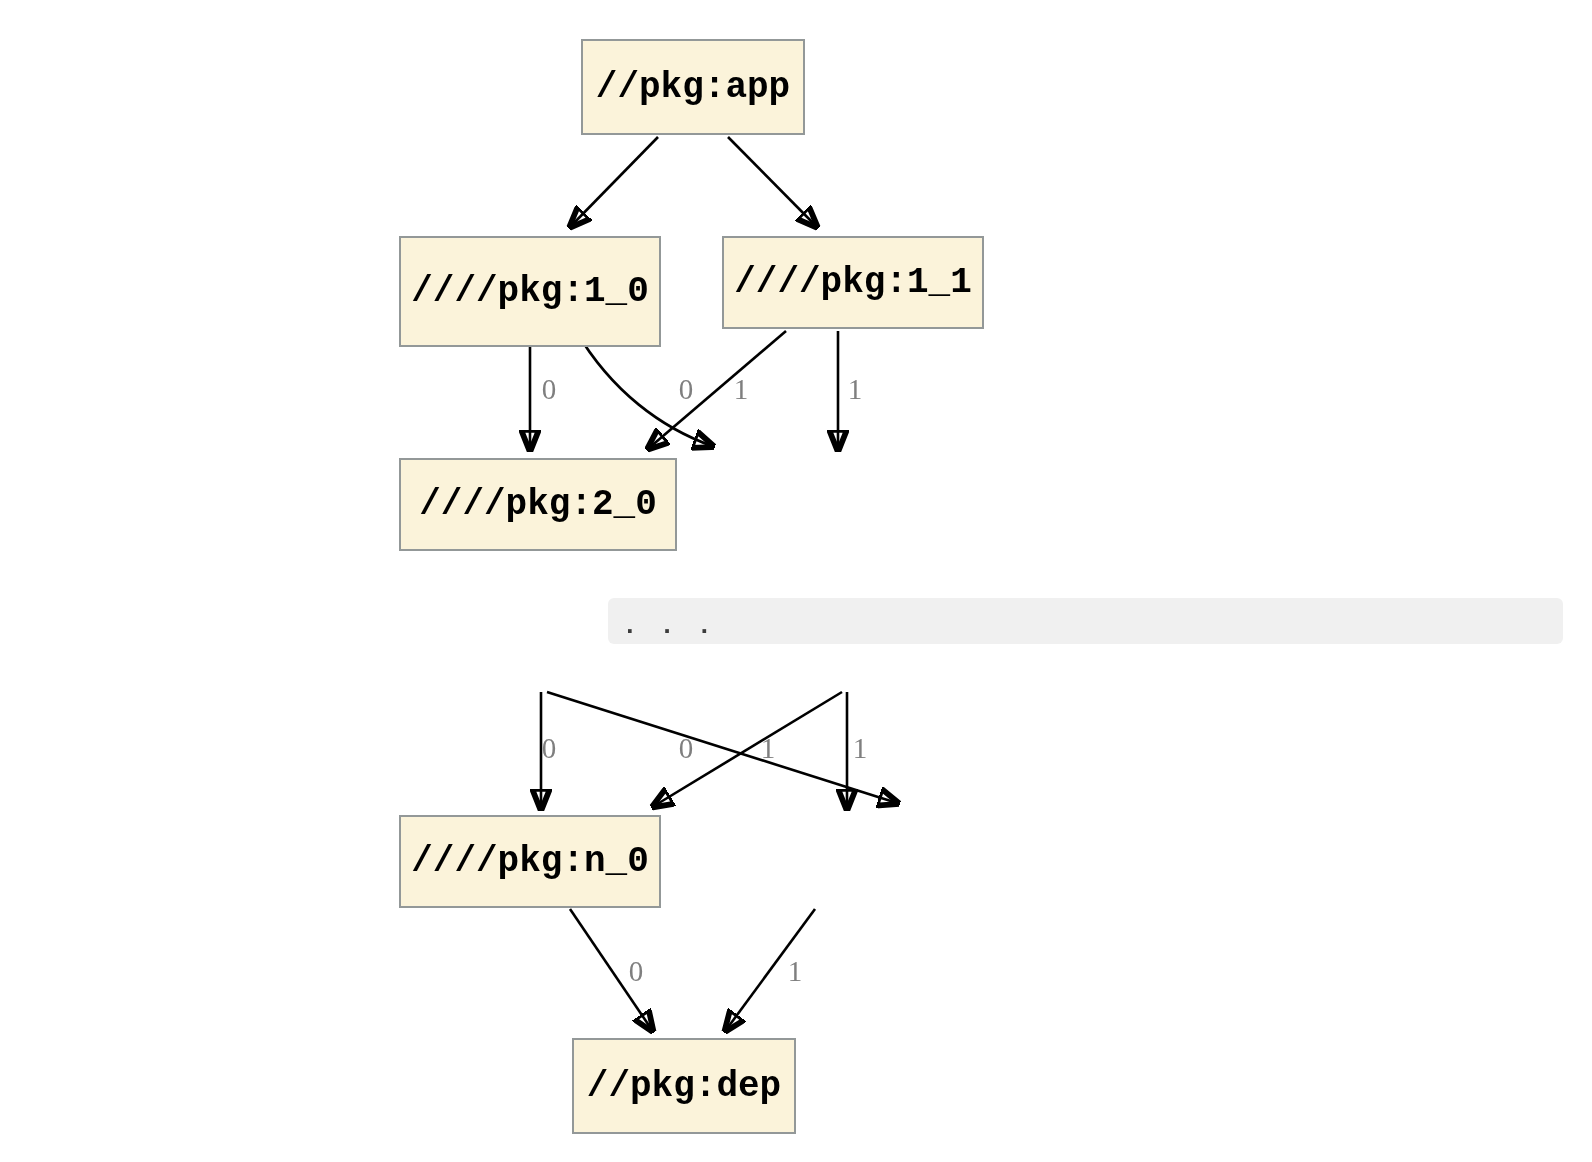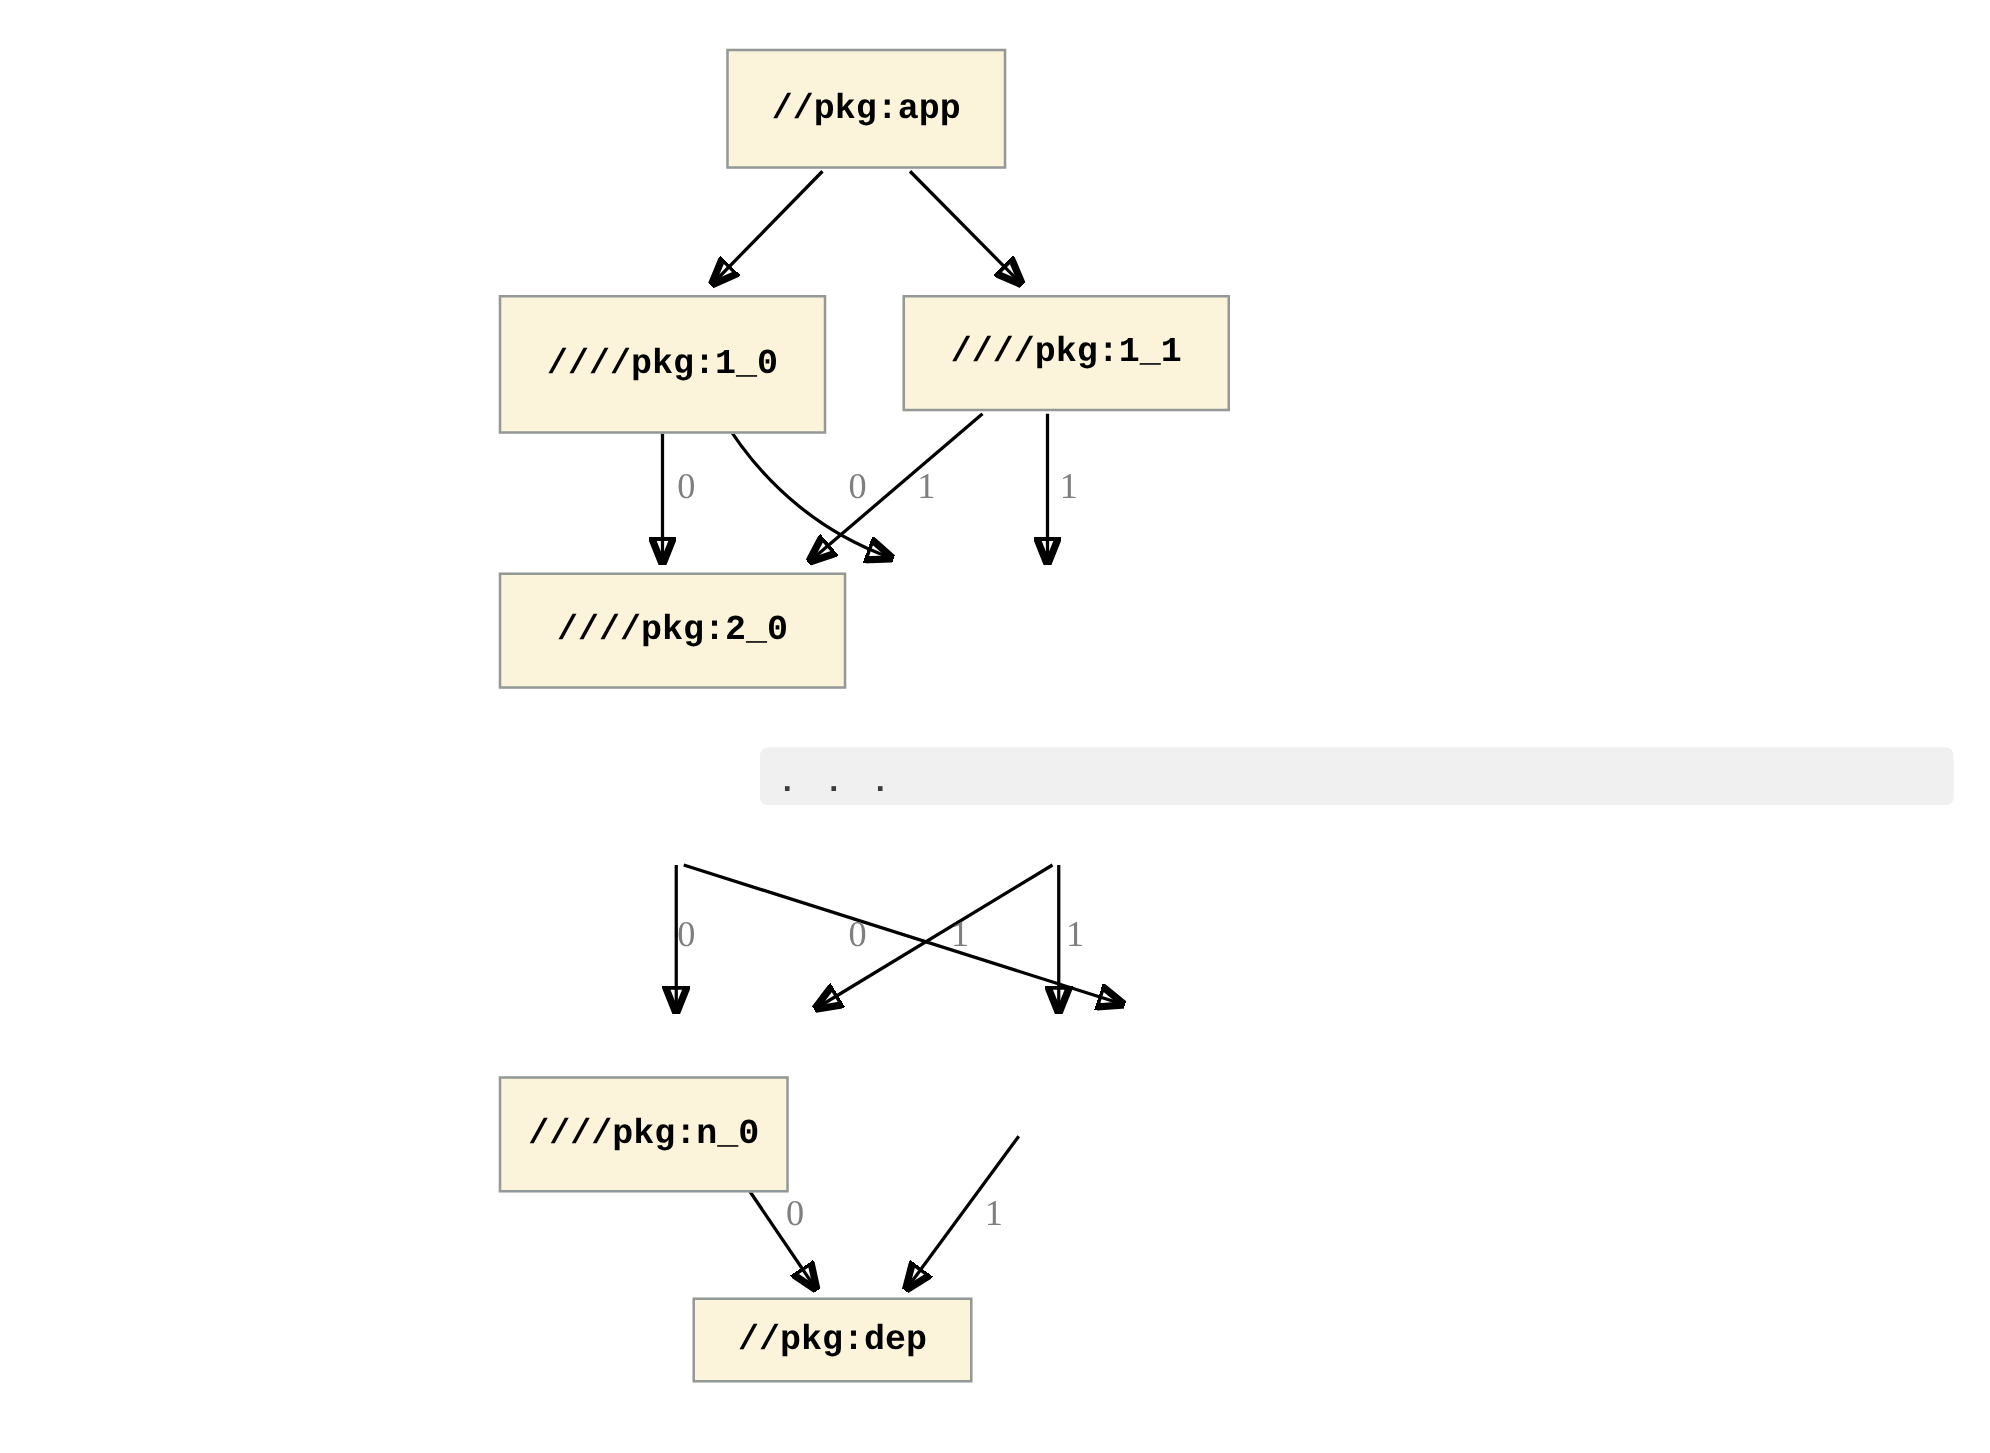--- a/index.html
+++ b/index.html
@@ -23,21 +23,21 @@
     box-sizing: border-box;
     background: var(--node-fill, #FBF3DA);
     border: 2px solid var(--node-border, #939898);
     display: flex;
     align-items: center;
     justify-content: center;
   }
   .node-label {
     font-family: "Liberation Mono", "DejaVu Sans Mono", monospace;
     font-weight: 700;
-    font-size: 28px;
+    font-size: 36px;
     color: #000000;
     white-space: pre;
   }
   .edge-label {
     position: absolute;
     transform: translate(-50%, -55%);
     font-family: "Liberation Serif", "DejaVu Serif", serif;
     font-size: 29px;
     color: var(--edge-label, #7F7F7F);
     line-height: 1;
@@ -95,24 +95,24 @@
   </div>
   <div class="node" style="left:399px; top:236px; width:262px; height:111px">
     <span class="node-label">////pkg:1_0</span>
   </div>
   <div class="node" style="left:722px; top:236px; width:262px; height:93px">
     <span class="node-label">////pkg:1_1</span>
   </div>
   <div class="node" style="left:399px; top:458px; width:278px; height:93px">
     <span class="node-label">////pkg:2_0</span>
   </div>
-  <div class="node" style="left:399px; top:861px; width:232px; height:93px">
+  <div class="node" style="left:399px; top:815px; width:262px; height:93px">
     <span class="node-label">////pkg:n_0</span>
   </div>
-  <div class="node" style="left:554px; top:1038px; width:224px; height:68px">
+  <div class="node" style="left:572px; top:1038px; width:224px; height:96px">
     <span class="node-label">//pkg:dep</span>
   </div>
 
   <span class="edge-label" style="left:549px; top:391px">0</span>
   <span class="edge-label" style="left:686px; top:391px">0</span>
   <span class="edge-label" style="left:741px; top:391px">1</span>
   <span class="edge-label" style="left:855px; top:391px">1</span>
   <span class="edge-label" style="left:549px; top:750px">0</span>
   <span class="edge-label" style="left:686px; top:750px">0</span>
   <span class="edge-label" style="left:768px; top:750px">1</span>

